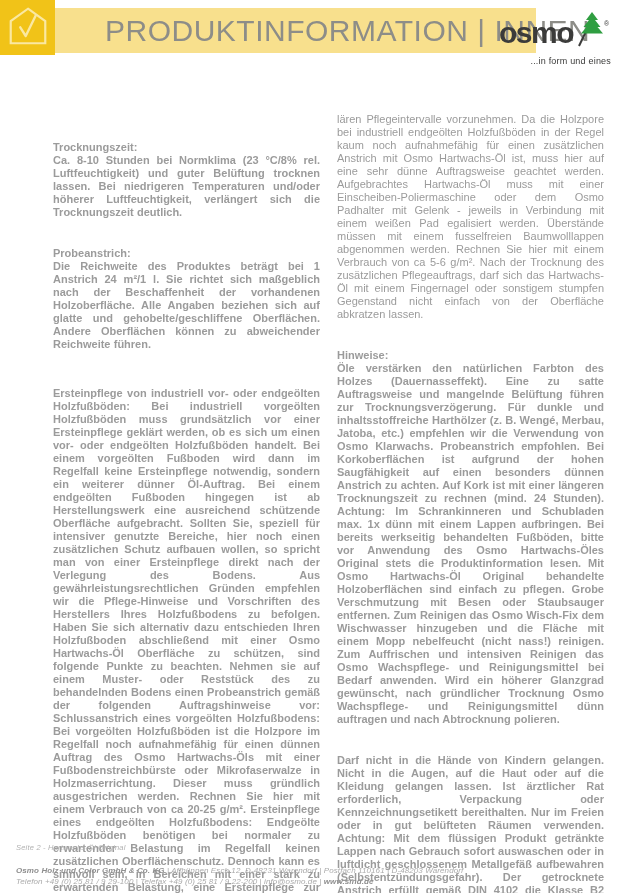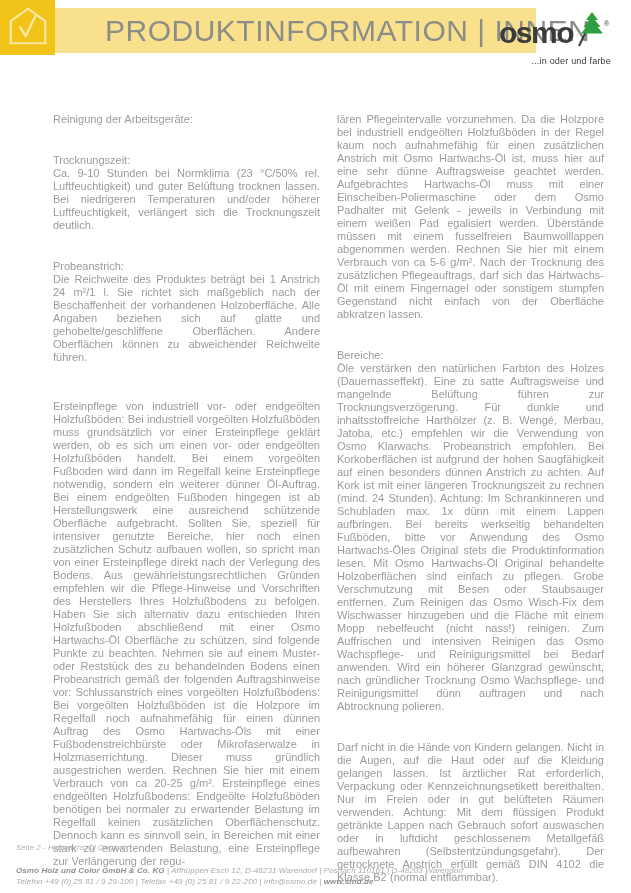--- a/index.html
+++ b/index.html
@@ -22,21 +22,21 @@
   .logo-tagline{
     display:block;font-size:9px;color:#3B3B3A;margin-top:0px;letter-spacing:0.2px;
   }
   
   .columns{display:flex;gap:17px;padding:58px 27px 0 53px;box-sizing:border-box;}
   .col{
     width:267px;flex:0 0 267px;font-size:11px;line-height:13px;color:#9B9B9B;
     text-align:justify;hyphens:auto;-webkit-hyphens:auto;word-spacing:0.2px;
   }
   .section{margin:0;}
-  .section + .section{margin-top:28px;}
+  .section + .section{margin-top:28px;font-weight:bold;}
   .section.gap-lg{margin-top:36px;}
   .sec-heading{display:block;}
   .sec-body{display:block;text-align:justify;}
   
   .footer{position:absolute;left:16px;right:0;bottom:6px;text-align:left;font-style:italic;}
   .page-line{font-size:7.5px;color:#B2B2B2;margin-bottom:13px;letter-spacing:0.2px;}
   .footer-line{font-size:8px;line-height:11px;color:#ABABAB;letter-spacing:0.1px;}
   .footer-bold{font-weight:bold;color:#8F8F8F;}
 </style>
 </head>
@@ -56,49 +56,48 @@
     <div class="title-bar">
       <span>PRODUKTINFORMATION | INNEN</span>
     </div>
     <div class="logo">
       <svg width="112" height="40" viewBox="0 0 112 40">
         <text x="0" y="31" font-family="Liberation Sans, sans-serif" font-size="30" font-weight="bold" letter-spacing="-1.5" fill="#3B3B3A">osmo</text>
         <path d="M80 34 L92 9" stroke="#3B3B3A" stroke-width="2" fill="none"></path>
         <polygon points="93,0 99,8 96,8 101.5,15 98.5,15 104,21.5 82,21.5 87.5,15 84.5,15 90,8 87,8" fill="#2F9E41"></polygon>
         <text x="105" y="14" font-family="Liberation Sans, sans-serif" font-size="7" fill="#3B3B3A">®</text>
       </svg>
-      <span class="logo-tagline">...in oder und farbe</span>
+      <span class="logo-tagline">...in form und eines</span>
     </div>
   </div>
 
   <div class="columns">
 
     <div class="col">
       <div class="section">
-        <span class="sec-heading">Reinigung der Arbeitsgeräte:</span>
       </div>
       <div class="section">
         <span class="sec-heading">Trocknungszeit:</span>
-        <span class="sec-body">Ca. 9-10 Stunden bei Normklima (23 °C/50% rel. Luftfeuchtigkeit) und guter Belüftung trocknen lassen. Bei niedrigeren Temperaturen und/oder höherer Luftfeuchtigkeit, verlängert sich die Trocknungszeit deutlich.</span>
+        <span class="sec-body">Ca. 8-10 Stunden bei Normklima (23 °C/8% rel. Luftfeuchtigkeit) und guter Belüftung trocknen lassen. Bei niedrigeren Temperaturen und/oder höherer Luftfeuchtigkeit, verlängert sich die Trocknungszeit deutlich.</span>
       </div>
       <div class="section">
         <span class="sec-heading">Probeanstrich:</span>
         <span class="sec-body">Die Reichweite des Produktes beträgt bei 1 Anstrich 24 m²/1 l. Sie richtet sich maßgeblich nach der Beschaffenheit der vorhandenen Holzoberfläche. Alle Angaben beziehen sich auf glatte und gehobelte/geschliffene Oberflächen. Andere Oberflächen können zu abweichender Reichweite führen.</span>
       </div>
       <div class="section gap-lg">
         <span class="sec-body">Ersteinpflege von industriell vor- oder endgeölten Holzfußböden: Bei industriell vorgeölten Holzfußböden muss grundsätzlich vor einer Ersteinpflege geklärt werden, ob es sich um einen vor- oder endgeölten Holzfußböden handelt. Bei einem vorgeölten Fußboden wird dann im Regelfall keine Ersteinpflege notwendig, sondern ein weiterer dünner Öl-Auftrag. Bei einem endgeölten Fußboden hingegen ist ab Herstellungswerk eine ausreichend schützende Oberfläche aufgebracht. Sollten Sie, speziell für intensiver genutzte Bereiche, hier noch einen zusätzlichen Schutz aufbauen wollen, so spricht man von einer Ersteinpflege direkt nach der Verlegung des Bodens. Aus gewährleistungsrechtlichen Gründen empfehlen wir die Pflege-Hinweise und Vorschriften des Herstellers Ihres Holzfußbodens zu befolgen. Haben Sie sich alternativ dazu entschieden Ihren Holzfußboden abschließend mit einer Osmo Hartwachs-Öl Oberfläche zu schützen, sind folgende Punkte zu beachten. Nehmen sie auf einem Muster- oder Reststück des zu behandelnden Bodens einen Probeanstrich gemäß der folgenden Auftragshinweise vor: Schlussanstrich eines vorgeölten Holzfußbodens: Bei vorgeölten Holzfußböden ist die Holzpore im Regelfall noch aufnahmefähig für einen dünnen Auftrag des Osmo Hartwachs-Öls mit einer Fußbodenstreichbürste oder Mikrofaserwalze in Holzmaserrichtung. Dieser muss gründlich ausgestrichen werden. Rechnen Sie hier mit einem Verbrauch von ca 20-25 g/m². Ersteinpflege eines endgeölten Holzfußbodens: Endgeölte Holzfußböden benötigen bei normaler zu erwartender Belastung im Regelfall keinen zusätzlichen Oberflächenschutz. Dennoch kann es sinnvoll sein, in Bereichen mit einer stark zu erwartenden Belastung, eine Ersteinpflege zur Verlängerung der regu-</span>
       </div>
     </div>
 
     <div class="col">
       <div class="section">
         <span class="sec-body">lären Pflegeintervalle vorzunehmen. Da die Holzpore bei industriell endgeölten Holzfußböden in der Regel kaum noch aufnahmefähig für einen zusätzlichen Anstrich mit Osmo Hartwachs-Öl ist, muss hier auf eine sehr dünne Auftragsweise geachtet werden. Aufgebrachtes Hartwachs-Öl muss mit einer Einscheiben-Poliermaschine oder dem Osmo Padhalter mit Gelenk - jeweils in Verbindung mit einem weißen Pad egalisiert werden. Überstände müssen mit einem fusselfreien Baumwolllappen abgenommen werden. Rechnen Sie hier mit einem Verbrauch von ca 5-6 g/m². Nach der Trocknung des zusätzlichen Pflegeauftrags, darf sich das Hartwachs-Öl mit einem Fingernagel oder sonstigem stumpfen Gegenstand nicht einfach von der Oberfläche abkratzen lassen.</span>
       </div>
       <div class="section">
-        <span class="sec-heading">Bereiche:</span>
+        <span class="sec-heading">Hinweise:</span>
         <span class="sec-body">Öle verstärken den natürlichen Farbton des Holzes (Dauernasseffekt). Eine zu satte Auftragsweise und mangelnde Belüftung führen zur Trocknungsverzögerung. Für dunkle und inhaltsstoffreiche Harthölzer (z. B. Wengé, Merbau, Jatoba, etc.) empfehlen wir die Verwendung von Osmo Klarwachs. Probeanstrich empfohlen. Bei Korkoberflächen ist aufgrund der hohen Saugfähigkeit auf einen besonders dünnen Anstrich zu achten. Auf Kork ist mit einer längeren Trocknungszeit zu rechnen (mind. 24 Stunden). Achtung: Im Schrankinneren und Schubladen max. 1x dünn mit einem Lappen aufbringen. Bei bereits werkseitig behandelten Fußböden, bitte vor Anwendung des Osmo Hartwachs-Öles Original stets die Produktinformation lesen. Mit Osmo Hartwachs-Öl Original behandelte Holzoberflächen sind einfach zu pflegen. Grobe Verschmutzung mit Besen oder Staubsauger entfernen. Zum Reinigen das Osmo Wisch-Fix dem Wischwasser hinzugeben und die Fläche mit einem Mopp nebelfeucht (nicht nass!) reinigen. Zum Auffrischen und intensiven Reinigen das Osmo Wachspflege- und Reinigungsmittel bei Bedarf anwenden. Wird ein höherer Glanzgrad gewünscht, nach gründlicher Trocknung Osmo Wachspflege- und Reinigungsmittel dünn auftragen und nach Abtrocknung polieren.</span>
       </div>
       <div class="section">
         <span class="sec-body">Darf nicht in die Hände von Kindern gelangen. Nicht in die Augen, auf die Haut oder auf die Kleidung gelangen lassen. Ist ärztlicher Rat erforderlich, Verpackung oder Kennzeichnungsetikett bereithalten. Nur im Freien oder in gut belüfteten Räumen verwenden. Achtung: Mit dem flüssigen Produkt getränkte Lappen nach Gebrauch sofort auswaschen oder in luftdicht geschlossenem Metallgefäß aufbewahren (Selbstentzündungsgefahr). Der getrocknete Anstrich erfüllt gemäß DIN 4102 die Klasse B2 (normal entflammbar).</span>
       </div>
     </div>
 
   </div>
 
   <div class="footer">

